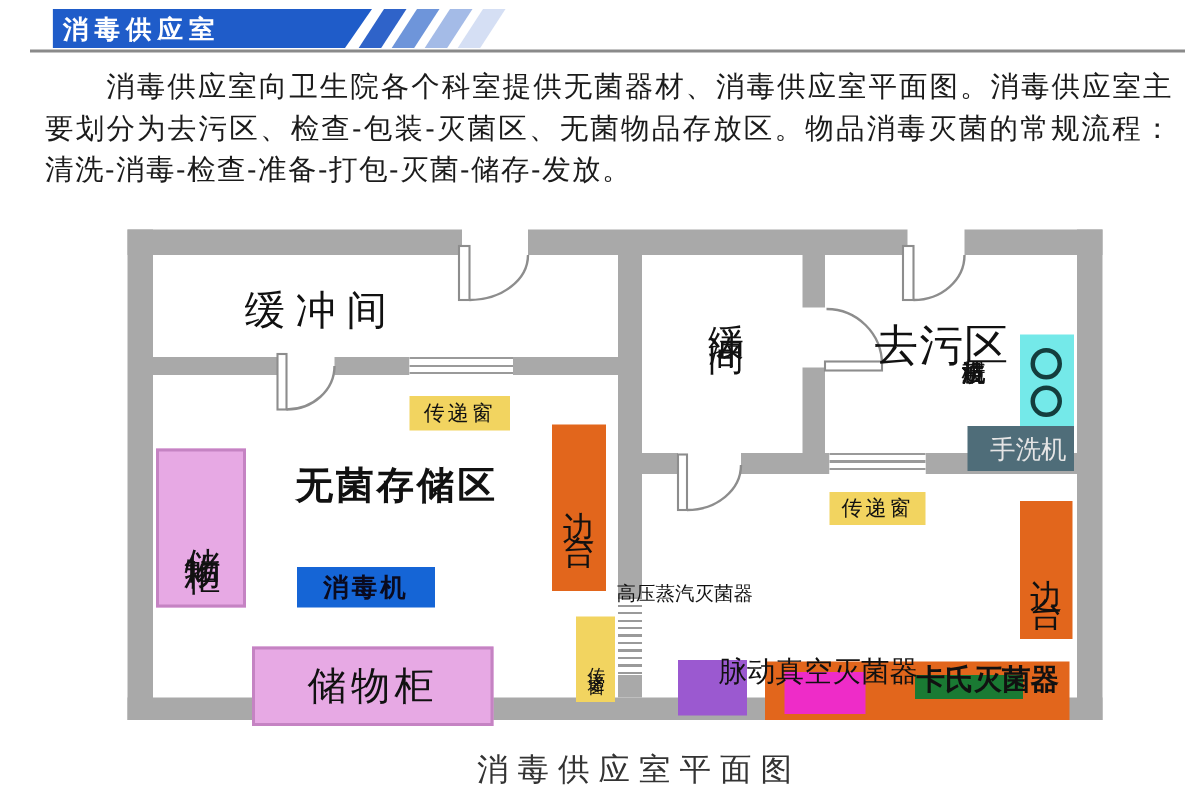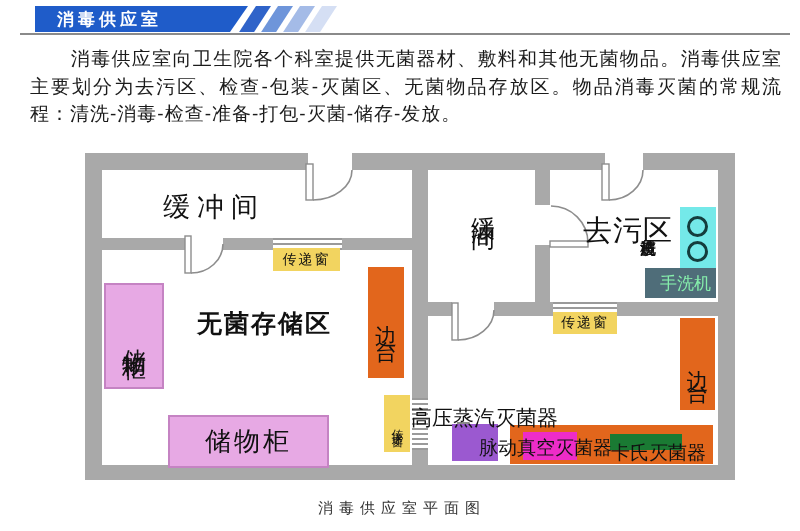--- a/index.html
+++ b/index.html
@@ -9,58 +9,58 @@
     font-family:"Liberation Sans","DejaVu Sans",sans-serif;
     color:#111;
   }
   .abs{position:absolute;}
   
   .banner{
     left:35px;top:6px;width:213px;height:26px;background:#1f5cc9;
     clip-path:polygon(0 0,100% 0,calc(100% - 18px) 100%,0 100%);
     display:flex;align-items:center;
   }
-  .banner span{color:#fff;font-weight:bold;font-size:17px;letter-spacing:4px;padding-left:22px;}
+  .banner span{color:#fff;font-weight:bold;font-size:17px;letter-spacing:4px;padding-left:7px;}
   .stripe{top:6px;width:15px;height:26px;transform:skewX(-33deg);transform-origin:0 0;}
   .rule{left:20px;top:33px;width:770px;height:2px;background:#8a8a8a;}
   
   .intro{
     left:30px;top:45px;width:752px;
     font-size:19px;line-height:27.5px;letter-spacing:1px;
     text-align:justify;text-indent:2.15em;color:#1b1b1b;
   }
   
   .plan{left:85px;top:153px;width:650px;height:327px;}
   .wall{position:absolute;background:#a9a9a9;}
   .win{
     position:absolute;background:#fff;
     background-image:repeating-linear-gradient(to bottom,#9a9a9a 0 1.5px,transparent 1.5px 5px);
   }
   .doors{position:absolute;left:0;top:0;pointer-events:none;z-index:3;}
   .doors .arc{fill:none;stroke:#8d8d8d;stroke-width:1.6;}
   .doors .leaf{fill:#fff;stroke:#8d8d8d;stroke-width:1.4;}
-  .box{position:absolute;display:flex;align-items:center;justify-content:center;z-index:2;}
+  .box{position:absolute;display:flex;align-items:center;justify-content:center;z-index:2;margin-top:16px;}
   .vtext{writing-mode:vertical-rl;text-orientation:upright;}
   .lbl{position:absolute;white-space:nowrap;z-index:4;color:#111;}
   .circle{position:absolute;width:15px;height:15px;border:3px solid #143d3d;border-radius:50%;}
-  .caption{left:318px;top:499px;font-size:15px;letter-spacing:6px;color:#333;}
+  .caption{left:318px;top:499px;font-size:21px;letter-spacing:6px;color:#333;}
 </style>
 </head>
 <body>
 
 <div class="abs banner">
   <span>消毒供应室</span>
 </div>
 <div class="abs stripe" style="left:256px;background:#2f63c9;"></div>
 <div class="abs stripe" style="left:278px;background:#6e95da;"></div>
 <div class="abs stripe" style="left:300px;background:#a4bbe7;"></div>
 <div class="abs stripe" style="left:322px;background:#d5dff4;"></div>
 <div class="abs rule"></div>
 
-<div class="abs intro">消毒供应室向卫生院各个科室提供无菌器材、敷料和其他无菌物品。消毒供应室主要划分为去污区、检查-包装-灭菌区、无菌物品存放区。物品消毒灭菌的常规流程：清洗-消毒-检查-准备-打包-灭菌-储存-发放。</div>
+<div class="abs intro">消毒供应室向卫生院各个科室提供无菌器材、消毒供应室平面图。消毒供应室主要划分为去污区、检查-包装-灭菌区、无菌物品存放区。物品消毒灭菌的常规流程：清洗-消毒-检查-准备-打包-灭菌-储存-发放。</div>
 
 <div class="abs plan">
 
   <div class="wall" style="left:0;top:0;width:223px;height:17px;"></div>
   <div class="wall" style="left:267px;top:0;width:253px;height:17px;"></div>
   <div class="wall" style="left:558px;top:0;width:92px;height:17px;"></div>
   <div class="wall" style="left:0;top:0;width:17px;height:327px;"></div>
   <div class="wall" style="left:0;top:312px;width:650px;height:15px;"></div>
   <div class="wall" style="left:633px;top:0;width:17px;height:327px;"></div>
 
@@ -102,36 +102,37 @@
     </g>
   </svg>
 
   <div class="lbl" style="left:78px;top:36px;font-size:27px;letter-spacing:7px;">缓冲间</div>
   <div class="lbl vtext" style="left:382px;top:44px;font-size:24px;letter-spacing:5px;">缓冲间</div>
   <div class="lbl" style="left:498px;top:58px;font-size:29px;letter-spacing:1px;">去污区</div>
   <div class="lbl" style="left:112px;top:154px;font-size:25px;letter-spacing:2px;font-weight:bold;">无菌存储区</div>
 
   <div class="box vtext" style="left:19px;top:130px;width:56px;height:102px;background:#e7a9e4;border:2px solid #c583c3;font-size:24px;letter-spacing:4px;">储物柜</div>
   <div class="box" style="left:83px;top:262px;width:157px;height:49px;background:#e7a9e4;border:2px solid #c583c3;font-size:26px;letter-spacing:3px;">储物柜</div>
+  <div class="box" style="left:113px;top:209px;width:92px;height:27px;background:#1565d6;font-size:17px;font-weight:bold;color:#0a0a1e;letter-spacing:2px;">消毒机</div>
   <div class="box vtext" style="left:283px;top:114px;width:36px;height:111px;background:#e2661c;font-size:22px;letter-spacing:16px;">边台</div>
   <div class="box vtext" style="left:595px;top:165px;width:35px;height:92px;background:#e2661c;font-size:22px;letter-spacing:12px;">边台</div>
 
   <div class="box" style="left:188px;top:95px;width:67px;height:23px;background:#f2d460;font-size:14px;letter-spacing:2px;">传递窗</div>
   <div class="box" style="left:468px;top:159px;width:64px;height:22px;background:#f2d460;font-size:14px;letter-spacing:2px;">传递窗</div>
   <div class="box vtext" style="left:299px;top:242px;width:26px;height:57px;background:#f2d460;font-size:12px;letter-spacing:3px;">传递窗</div>
 
   <div class="box" style="left:595px;top:54px;width:36px;height:63px;background:#74e9e9;">
     <div class="circle" style="left:7px;top:9px;"></div>
     <div class="circle" style="left:7px;top:34px;"></div>
   </div>
-  <div class="box" style="left:560px;top:115px;width:71px;height:30px;background:#4f6d79;font-size:17px;color:#86efac;padding-left:10px;box-sizing:border-box;">手洗机</div>
+  <div class="box" style="left:560px;top:115px;width:71px;height:30px;background:#4f6d79;font-size:17px;color:#e5e5e5;padding-left:10px;box-sizing:border-box;">手洗机</div>
   <div class="lbl vtext" style="left:552px;top:74px;height:106px;font-size:16px;z-index:6;">超声波清洗机</div>
 
-  <div class="lbl" style="left:326px;top:251px;font-size:21px;z-index:5;">高压蒸汽灭菌器</div>
+  <div class="lbl" style="left:326px;top:234px;font-size:13px;z-index:5;">高压蒸汽灭菌器</div>
   <div class="box" style="left:367px;top:271px;width:46px;height:37px;background:#9b59d0;"></div>
   <div class="box" style="left:425px;top:272px;width:203px;height:39px;background:#e2661c;"></div>
   <div class="box" style="left:438px;top:279px;width:54px;height:28px;background:#ee2cc8;"></div>
   <div class="box" style="left:525px;top:281px;width:72px;height:16px;background:#1a7a33;"></div>
   <div class="lbl" style="left:394px;top:282px;font-size:19px;z-index:5;">脉动真空灭菌器</div>
-  <div class="lbl" style="left:526px;top:287px;font-size:19px;z-index:5;">卡氏灭菌器</div>
+  <div class="lbl" style="left:526px;top:287px;font-size:19px;z-index:5;font-weight:bold;">卡氏灭菌器</div>
 </div>
 
 <div class="abs caption">消毒供应室平面图</div>
 
 </body></html>

